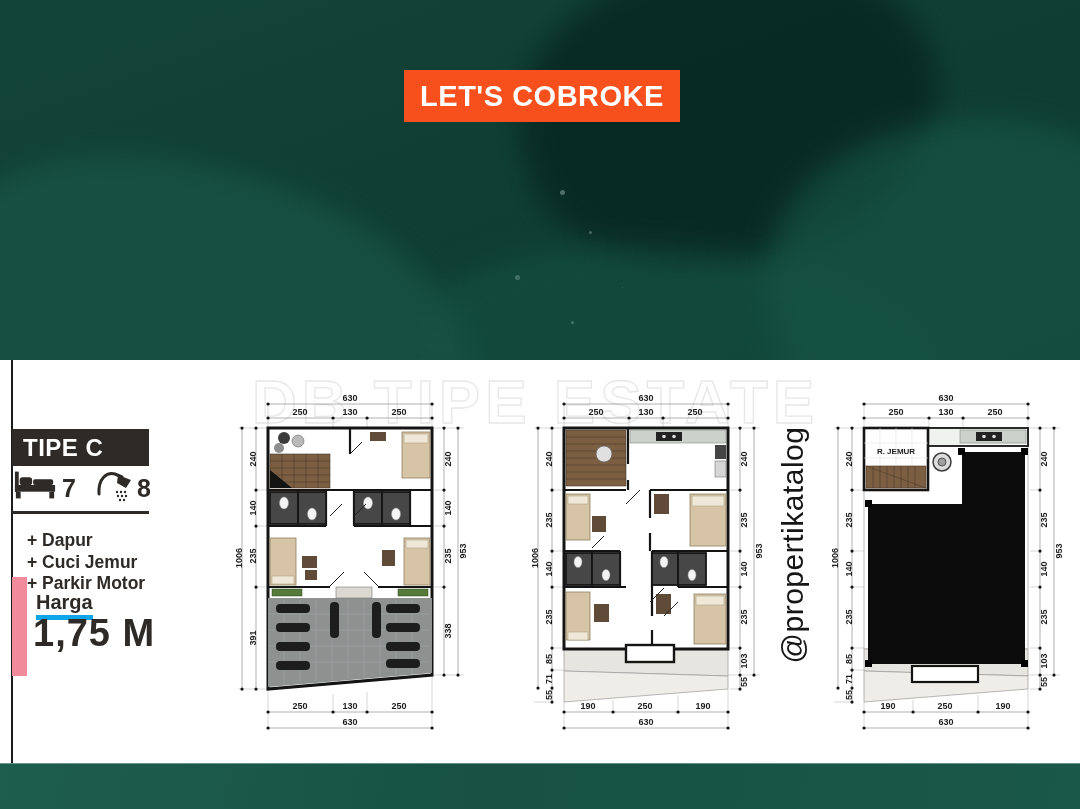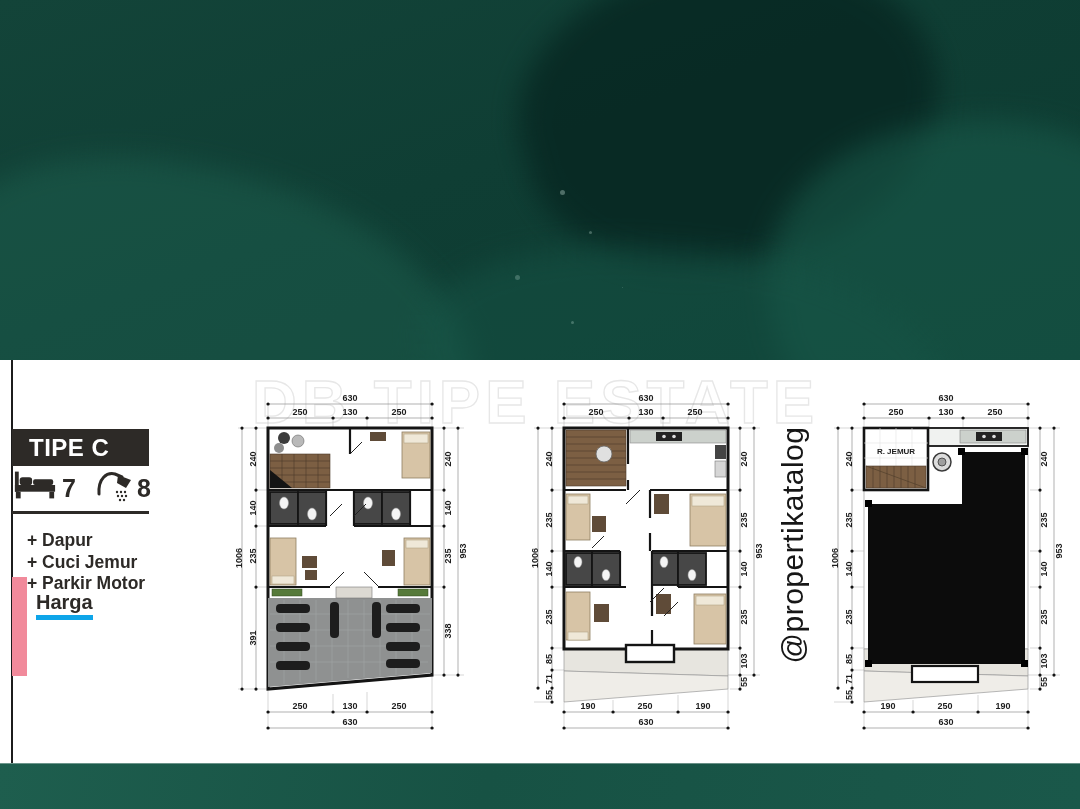--- a/index.html
+++ b/index.html
@@ -22,21 +22,21 @@
           display:flex;align-items:center;justify-content:center;
           color:#fdfdfd;font-size:29px;font-weight:800;letter-spacing:.5px;}
 
   
   .content{position:absolute;left:0;top:360px;width:1080px;height:403px;background:#ffffff;}
   .watermark{position:absolute;left:252px;top:6px;font-size:62px;font-weight:600;letter-spacing:5px;
              color:transparent;-webkit-text-stroke:1.3px #e7e7e7;white-space:nowrap;z-index:0;}
   .side-rule{position:absolute;left:11px;top:0;width:2px;height:405px;background:#1c1c1c;}
 
   .type-box{position:absolute;left:12px;top:69px;width:137px;height:37px;background:#2d2a27;
-            display:flex;align-items:center;padding-left:17px;box-sizing:border-box;
+            display:flex;align-items:center;padding-left:11px;box-sizing:border-box;
             color:#fff;font-size:24px;font-weight:800;letter-spacing:.5px;}
   .stats{position:absolute;left:13px;top:108px;width:138px;height:40px;display:flex;
          align-items:center;justify-content:space-between;color:#2d2a27;}
   .stat{display:flex;align-items:center;gap:5px;font-size:25px;font-weight:800;}
   .stats-divider{position:absolute;left:12px;top:151px;width:137px;height:3px;background:#2d2a27;}
   .features{position:absolute;left:15px;top:158px;margin:12px;padding:0;list-style:none;
             color:#2d2a27;font-size:17.5px;font-weight:700;line-height:21.5px;}
   .price-accent{position:absolute;left:12px;top:217px;width:15px;height:99px;background:#f18a9b;}
   .price-label{position:absolute;left:36px;top:231px;color:#2d2a27;font-size:20px;font-weight:800;
                border-bottom:5px solid #0ea5e9;padding-bottom:1px;}
@@ -81,20 +81,23 @@
 <body>
 
 <div class="stage">
 
   <div class="hero">
     <div class="leaf leafA"></div>
     <div class="leaf leafB"></div>
     <div class="leaf leafC"></div>
     <div class="leaf leafD"></div>
     <div class="drops"></div>
+    <div class="banner" style="background:#f8501d;">
+      <span>LET'S COBROKE</span>
+    </div>
   </div>
 
   <div class="content">
     <div class="watermark">DB TIPE ESTATE</div>
     <div class="side-rule"></div>
 
     <div class="type-box">
       <span>TIPE C</span>
     </div>
 
@@ -136,20 +139,21 @@
     <div class="stats-divider"></div>
 
     <ul class="features">
       <li>+ Dapur</li>
       <li>+ Cuci Jemur</li>
       <li>+ Parkir Motor</li>
     </ul>
 
     <div class="price-accent"></div>
     <div class="price-label">Harga</div>
+    <div class="price-value">1,75 M</div>
 
     <svg id="plan1" class="plan" viewBox="0 0 238 350">
       <g>
         <path class="dl" d="M36 14H200M36 28H200M10 38V299M24 38V299M212 38V285M226 38V285M36 322H200M36 338H200"></path>
         <path class="ext" d="M36 14V38M200 14V38M101 28V38M135 28V38M6 38H36M24 100H36M24 136H36M24 197H36M6 299H36M200 38H232M202 100H212M202 136H212M202 197H212M200 285H232M36 299V338M200 285V338M101 304V322M135 302V322"></path>
         <path class="pts" d="M36 14h.1M200 14h.1M36 28h.1M101 28h.1M135 28h.1M200 28h.1M10 38v.1M10 299v.1M24 38v.1M24 100v.1M24 136v.1M24 197v.1M24 299v.1M212 38v.1M212 100v.1M212 136v.1M212 197v.1M212 285v.1M226 38v.1M226 285v.1M36 322h.1M101 322h.1M135 322h.1M200 322h.1M36 338h.1M200 338h.1"></path>
       </g>
       <g>
         <polygon class="wall" points="36,38 200,38 200,285 36,299"></polygon>
         <polygon class="park" points="36,208 200,208 200,283 36,297"></polygon>

